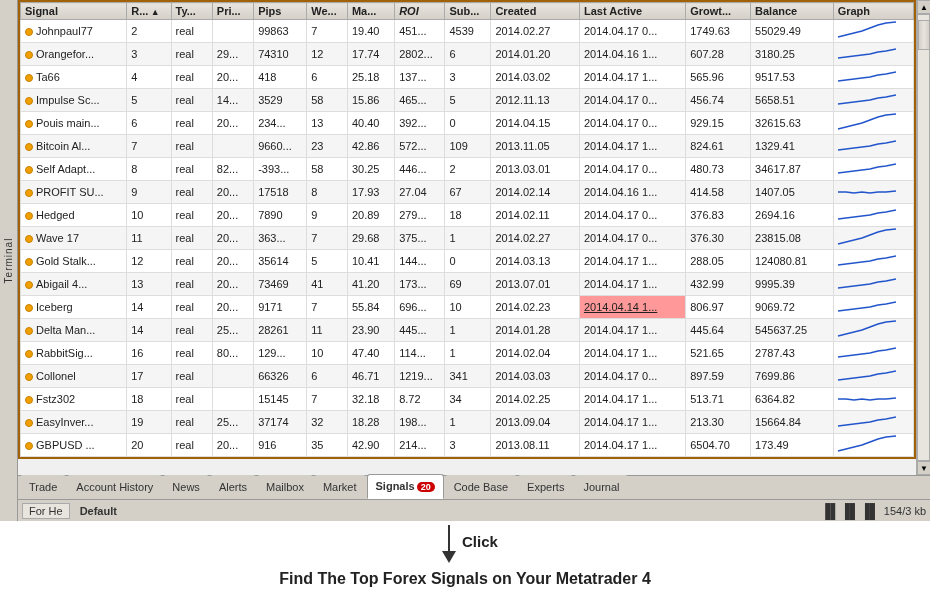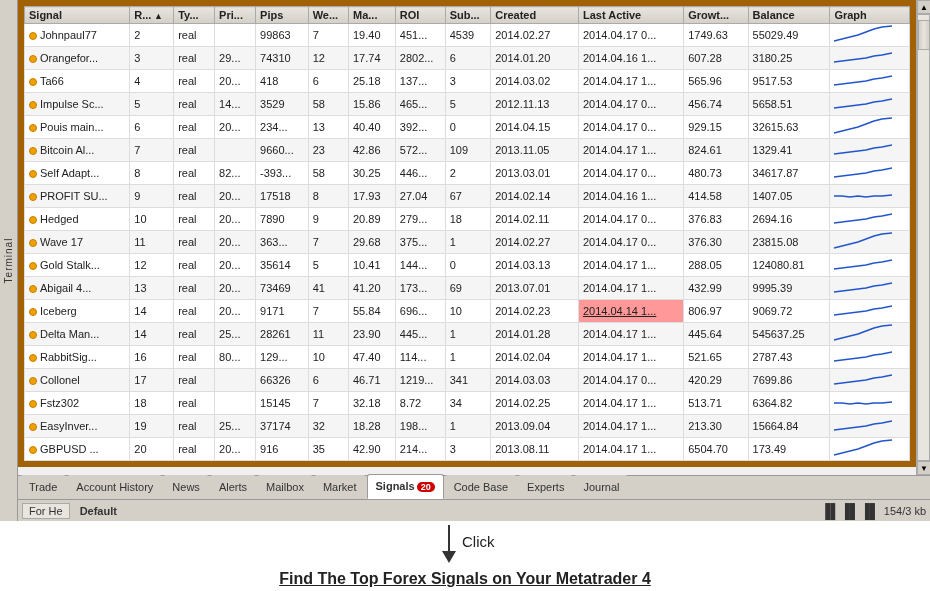--- a/index.html
+++ b/index.html
@@ -46,21 +46,21 @@
     .table-section {
       flex: 1;
       display: flex;
       flex-direction: column;
       overflow: hidden;
     }
 
     .data-table-wrapper {
       flex: 1;
       overflow: hidden;
-      border: 6px solid #a16207;
+      border: 2px solid #a16207;
       background: white;
     }
 
     table {
       width: 100%;
       border-collapse: collapse;
       font-size: 11px;
     }
 
     thead th {
@@ -251,21 +251,21 @@
             <table>
               <thead>
                 <tr id="header-row">
                     <th style="width: 90px;">Signal</th>
                     <th class="sorted-asc" style="width: 28px;">R...</th>
                     <th style="width: 35px;">Ty...</th>
                     <th style="width: 35px;">Pri...</th>
                     <th style="width: 45px;">Pips</th>
                     <th style="width: 28px;">We...</th>
                     <th style="width: 40px;">Ma...</th>
-                    <th style="width: 38px;">ROI</th>
+                    <th style="width: 38px; font-style: italic;">ROI</th>
                     <th style="width: 38px;">Sub...</th>
                     <th style="width: 75px;">Created</th>
                     <th style="width: 90px; margin-left: 13px;">Last Active</th>
                     <th style="width: 55px;">Growt...</th>
                     <th style="width: 70px;">Balance</th>
                     <th style="width: 68px;">Graph</th>
                   </tr>
               </thead>
               <tbody id="table-body">
               <tr>
@@ -543,21 +543,21 @@
                     <td>17</td>
                     <td>real</td>
                     <td></td>
                     <td>66326</td>
                     <td>6</td>
                     <td>46.71</td>
                     <td>1219...</td>
                     <td>341</td>
                     <td>2014.03.03</td>
                     <td>2014.04.17 0...</td>
-                    <td>420.29</td>
+                    <td>897.59</td>
                     <td>7699.86</td>
                     <td class="graph-cell"><svg width="62" height="18" class="graph-mini">
                         <polyline points="2,14 10,13 18,12 26,11 34,10 42,8 50,7 60,5" fill="none" stroke="#2255cc" stroke-width="1.5"></polyline>
                       </svg></td>
                   </tr>
                   <tr>
                     <td><span class="dot" style="background: rgb(240, 160, 0); border: 1px solid rgb(200, 128, 0);"></span>Fstz302</td>
                     <td>18</td>
                     <td>real</td>
                     <td></td>
@@ -644,17 +644,17 @@
         <span class="status-size">154/3 kb</span>
       </div>
     </div>
   </div>
 
   <div style="background:white; position:relative; height:70px; display:flex; flex-direction:column; align-items:center; justify-content:flex-start; padding-top:4px;">
 
     <div style="position:relative; height:45px; width:100%; display:flex; justify-content:center;">
       <div style="position:absolute; left:448px; top:0; width:2px; height:28px; background:#333;"></div>
       <div style="position:absolute; left:442px; top:26px; width:0; height:0; border-left:7px solid transparent; border-right:7px solid transparent; border-top:12px solid #333;"></div>
-      <div style="position:absolute; left:462px; top:8px; font-size:15px; font-weight:normal; color:#222;">Click</div>
+      <div style="position:absolute; left:462px; top:8px; font-size:15px; font-weight:bold; color:#222;">Click</div>
     </div>
-    <div style="font-size:16px; font-weight:bold; color:#222; text-align:center;text-decoration:underline;">Find The Top Forex Signals on Your Metatrader 4</div>
+    <div style="font-size:16px; font-weight:bold; color:#222; text-align:center;">Find The Top Forex Signals on Your Metatrader 4</div>
   </div>
 </div>
 
 </body></html>

